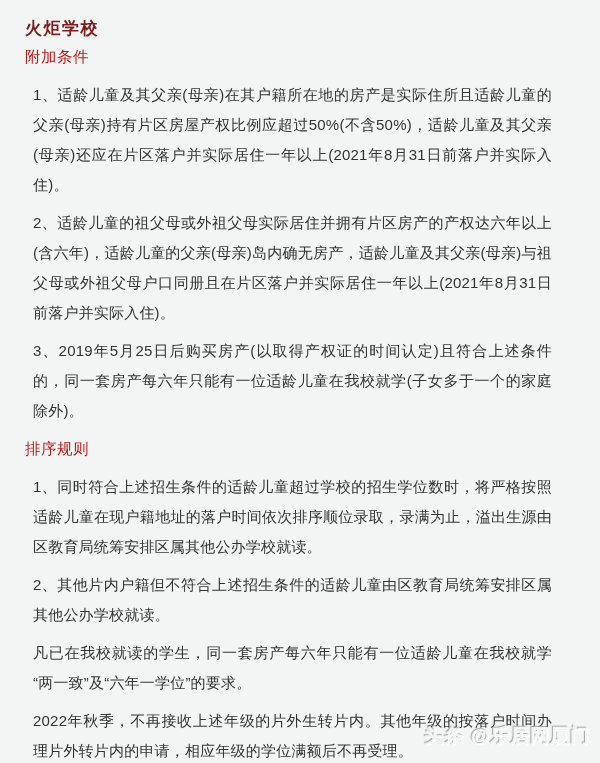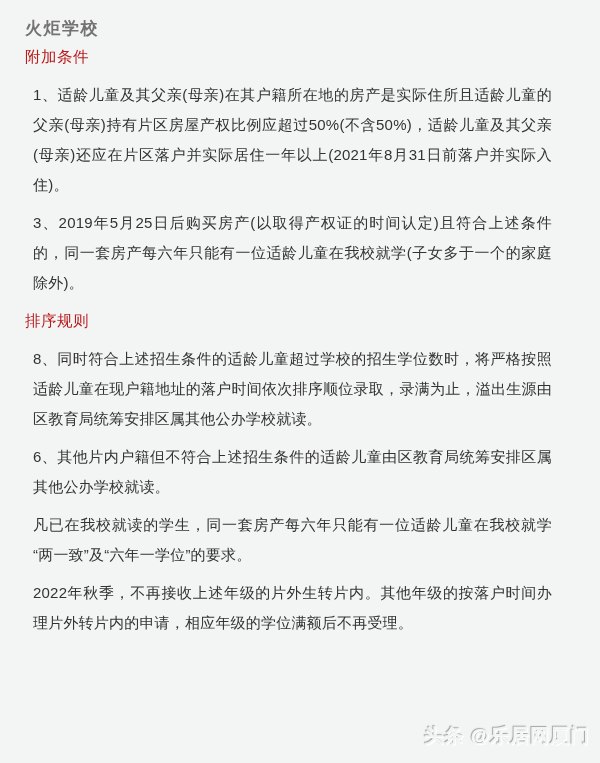--- a/index.html
+++ b/index.html
@@ -19,21 +19,21 @@
   }
   .content {
     padding: 16px 40px 0 25px;
   }
   .doc-title {
     margin: 0;
     font-size: 17px;
     line-height: 26px;
     font-weight: bold;
     letter-spacing: 1.5px;
-    color: #737373;
+    color: #7f1d1d;
   }
   .section {
     margin: 0;
   }
   .section-heading {
     margin: 0;
     font-size: 15.5px;
     line-height: 30px;
     font-weight: normal;
     letter-spacing: 0.5px;
@@ -63,27 +63,28 @@
 <body>
 
 <div class="page">
   <div class="content">
 
     <h1 class="doc-title">火炬学校</h1>
 
     <div class="section">
       <p class="section-heading">附加条件</p>
       <p class="para">1、适龄儿童及其父亲(母亲)在其户籍所在地的房产是实际住所且适龄儿童的父亲(母亲)持有片区房屋产权比例应超过50%(不含50%)，适龄儿童及其父亲(母亲)还应在片区落户并实际居住一年以上(2021年8月31日前落户并实际入住)。</p>
+      <p class="para">2、适龄儿童的祖父母或外祖父母实际居住并拥有片区房产的产权达六年以上(含六年)，适龄儿童的父亲(母亲)岛内确无房产，适龄儿童及其父亲(母亲)与祖父母或外祖父母户口同册且在片区落户并实际居住一年以上(2021年8月31日前落户并实际入住)。</p>
       <p class="para">3、2019年5月25日后购买房产(以取得产权证的时间认定)且符合上述条件的，同一套房产每六年只能有一位适龄儿童在我校就学(子女多于一个的家庭除外)。</p>
     </div>
 
     <div class="section">
       <p class="section-heading">排序规则</p>
-      <p class="para">8、同时符合上述招生条件的适龄儿童超过学校的招生学位数时，将严格按照适龄儿童在现户籍地址的落户时间依次排序顺位录取，录满为止，溢出生源由区教育局统筹安排区属其他公办学校就读。</p>
-      <p class="para">6、其他片内户籍但不符合上述招生条件的适龄儿童由区教育局统筹安排区属其他公办学校就读。</p>
+      <p class="para">1、同时符合上述招生条件的适龄儿童超过学校的招生学位数时，将严格按照适龄儿童在现户籍地址的落户时间依次排序顺位录取，录满为止，溢出生源由区教育局统筹安排区属其他公办学校就读。</p>
+      <p class="para">2、其他片内户籍但不符合上述招生条件的适龄儿童由区教育局统筹安排区属其他公办学校就读。</p>
     </div>
 
     <div class="section">
       <p class="para">凡已在我校就读的学生，同一套房产每六年只能有一位适龄儿童在我校就学“两一致”及“六年一学位”的要求。</p>
       <p class="para">2022年秋季，不再接收上述年级的片外生转片内。其他年级的按落户时间办理片外转片内的申请，相应年级的学位满额后不再受理。</p>
     </div>
 
   </div>
 
   <div class="watermark">头条 @乐居网厦门</div>

